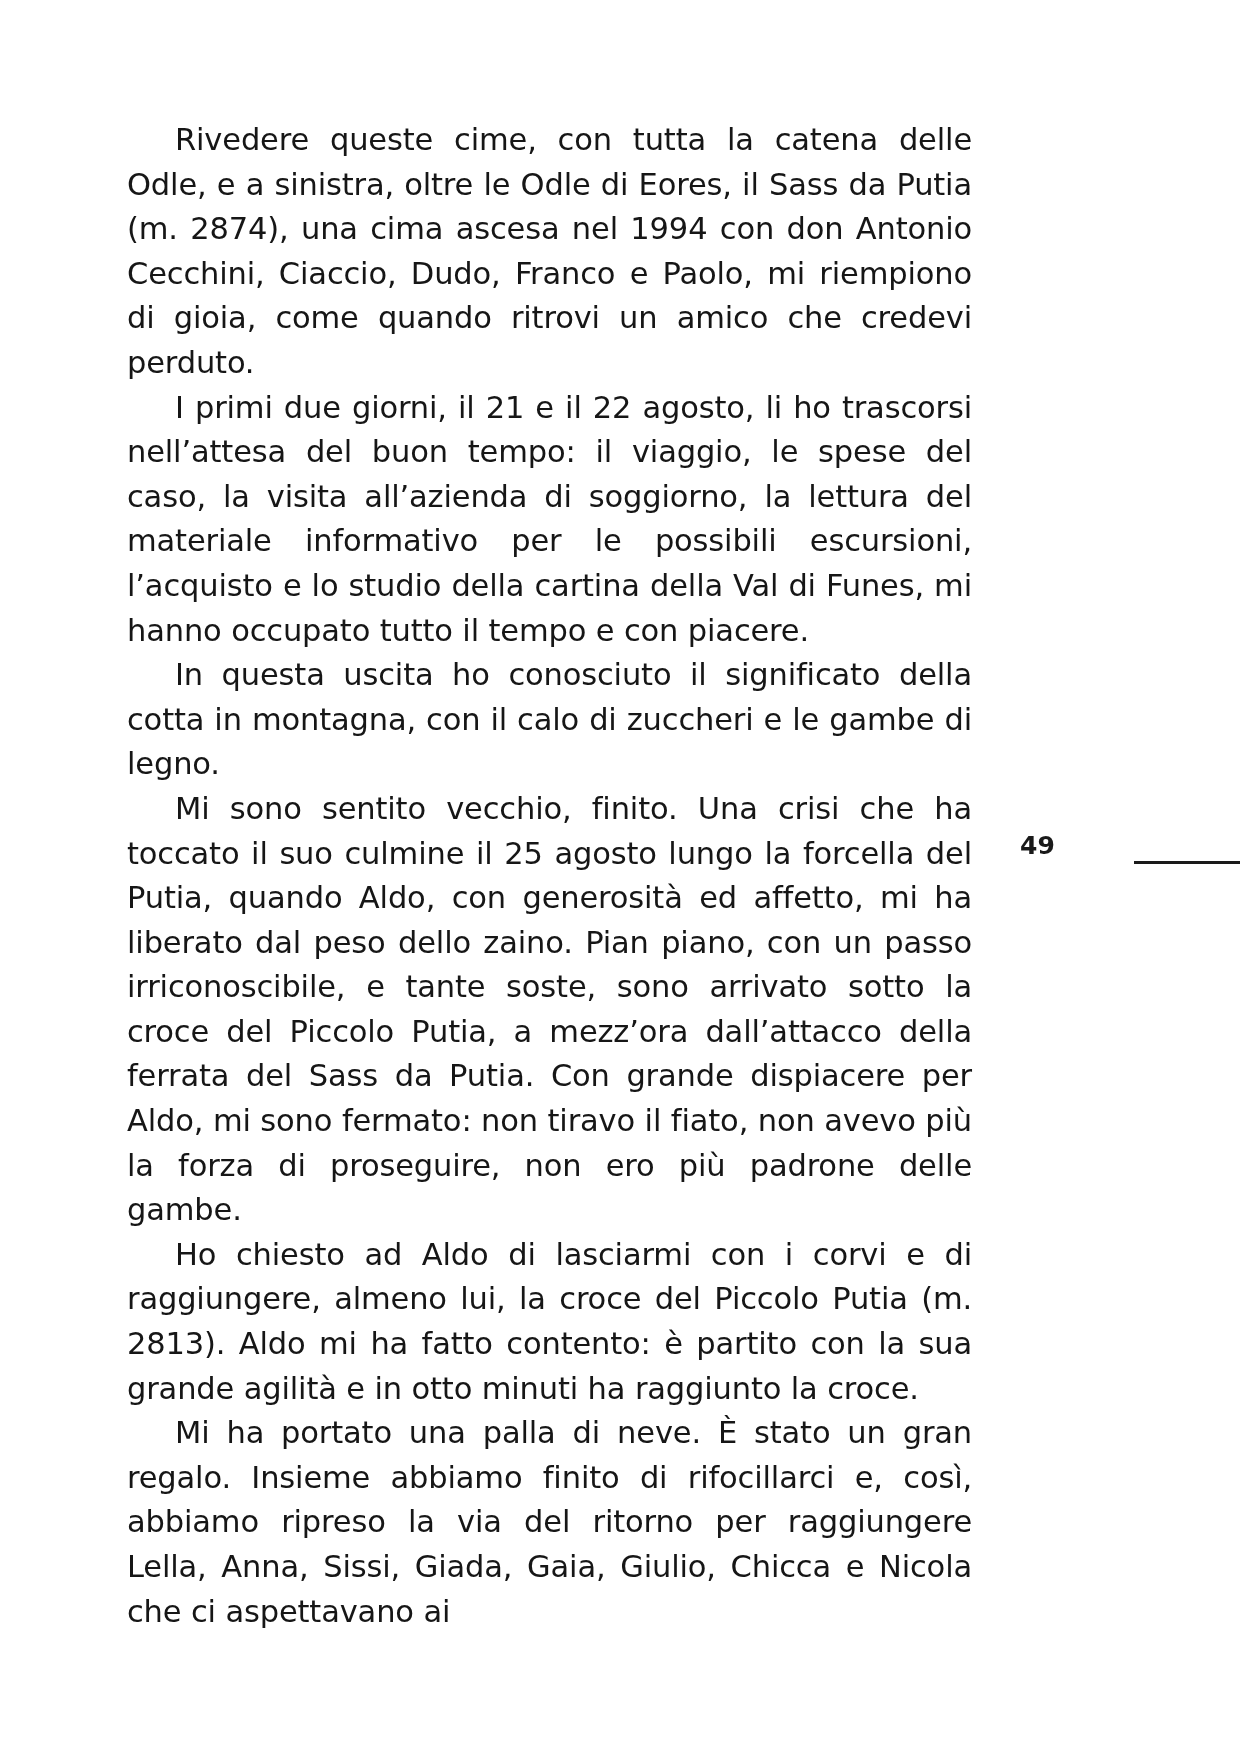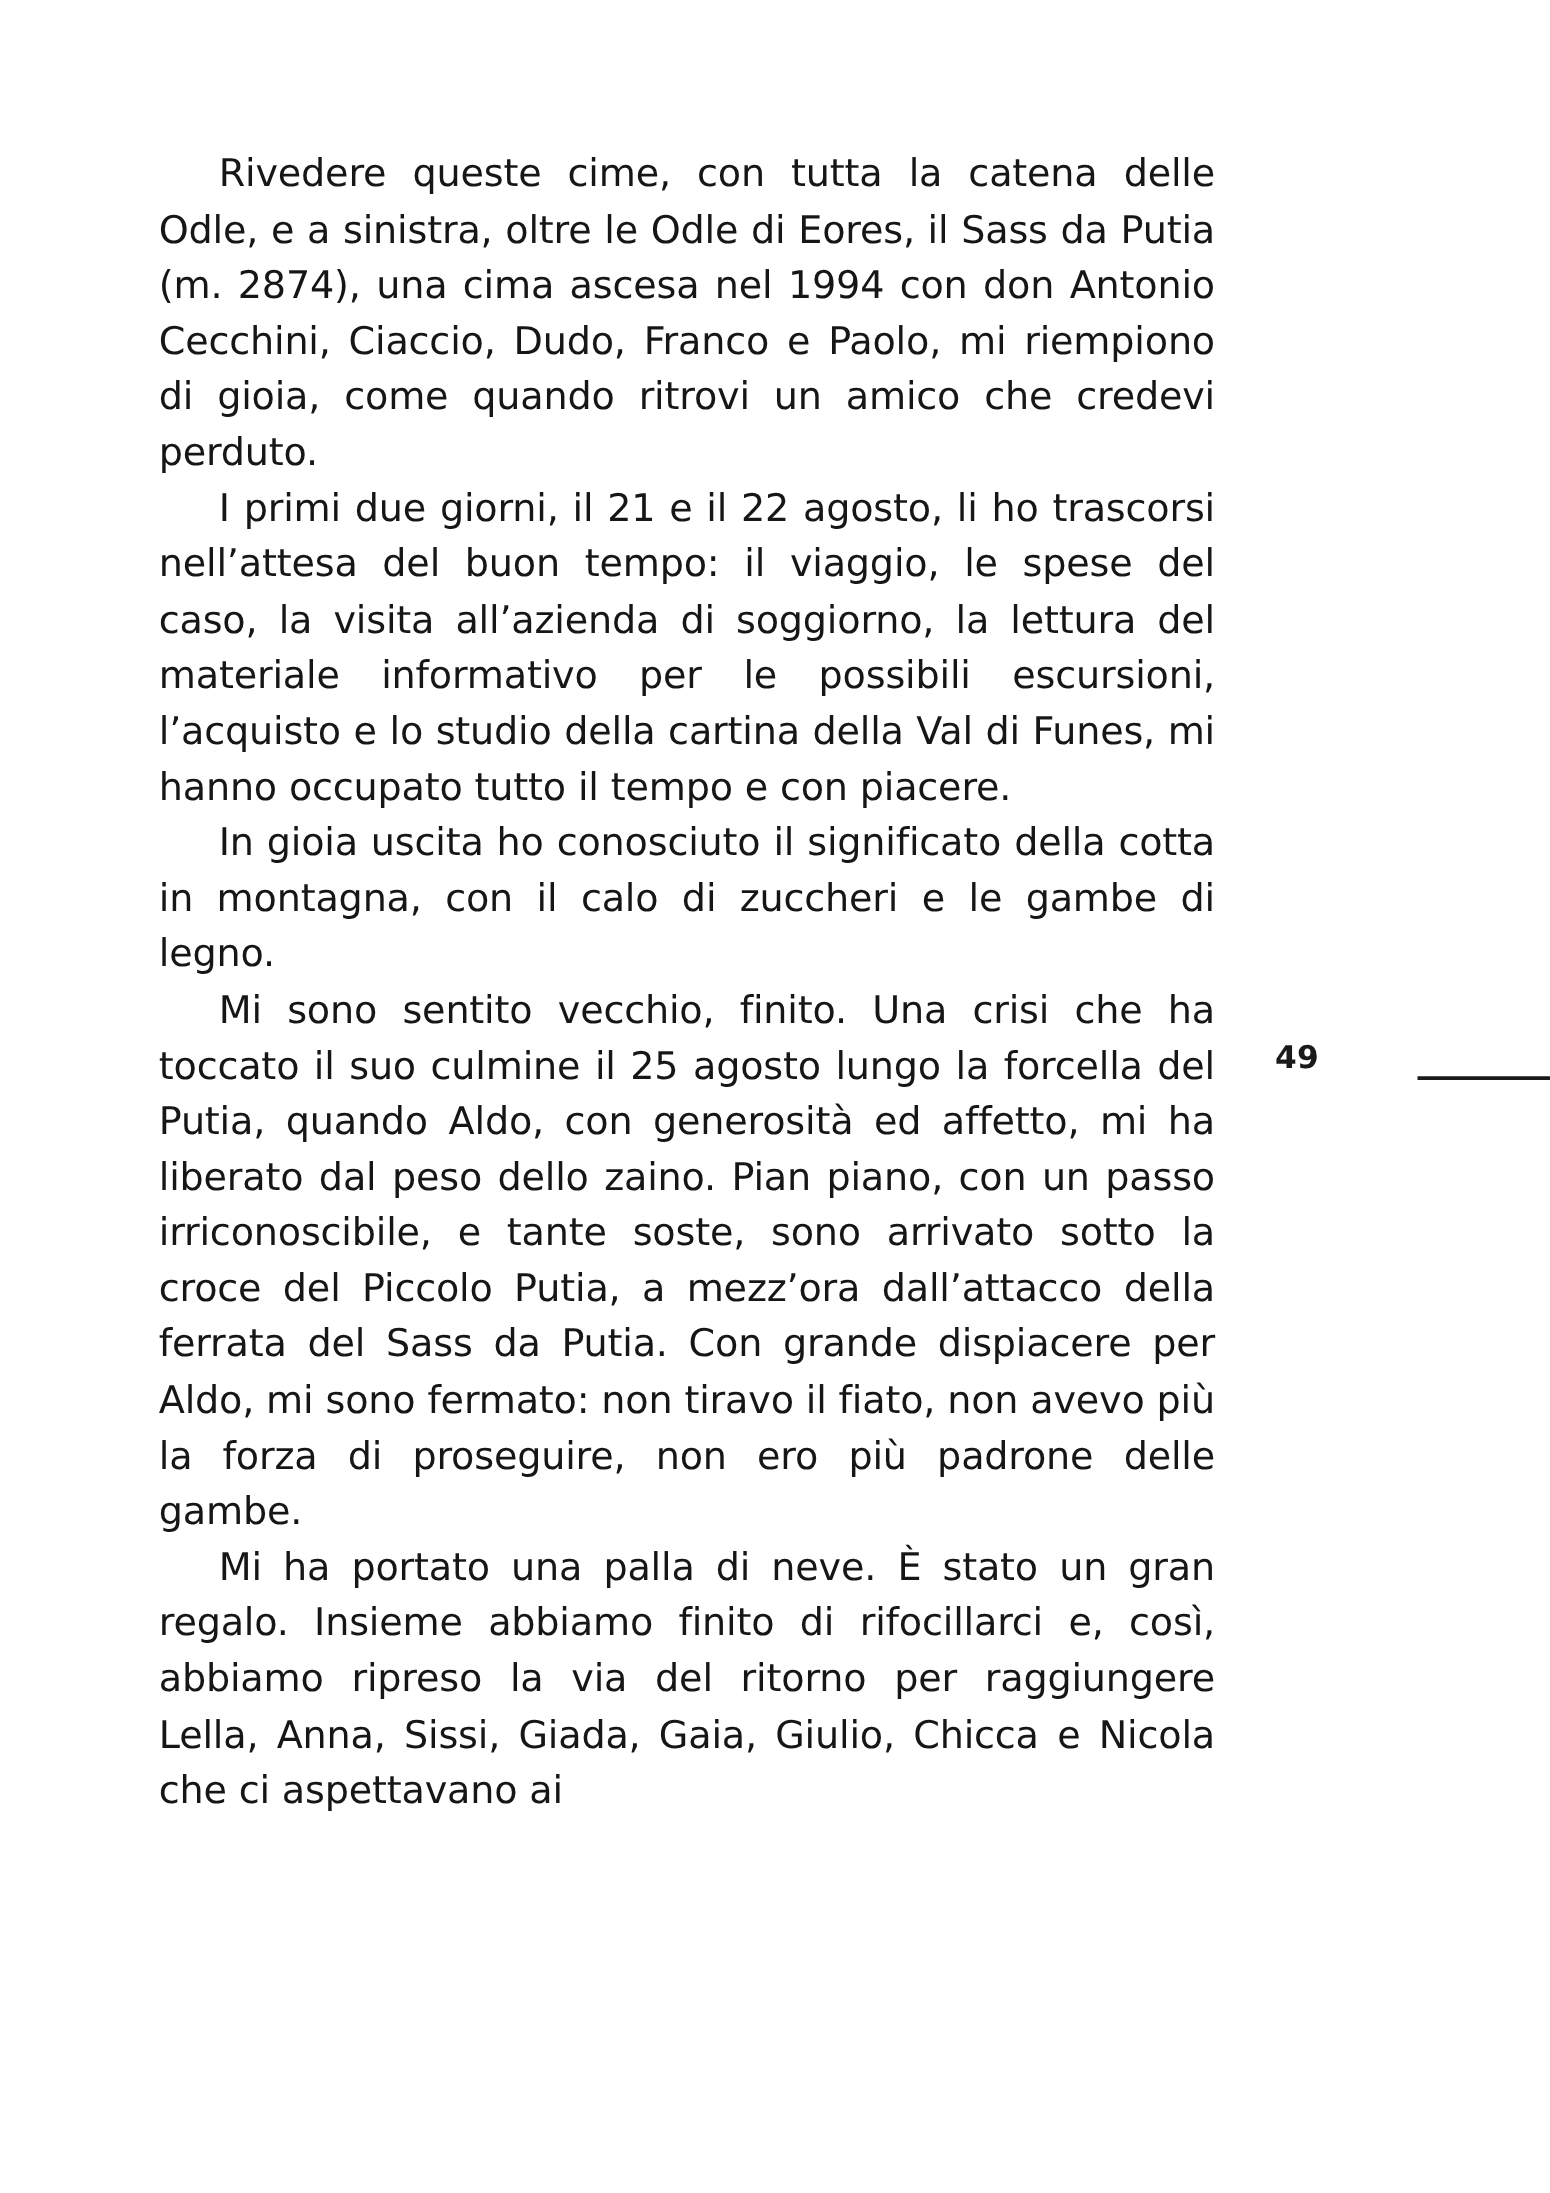--- a/index.html
+++ b/index.html
@@ -61,22 +61,23 @@
   }
 </style>
 </head>
 <body>
 
 <div class="page">
 
   <div class="text-column">
     <p class="para">Rivedere queste cime, con tutta la catena delle Odle, e a sinistra, oltre le Odle di Eores, il Sass da Putia (m. 2874), una cima ascesa nel 1994 con don Antonio Cecchini, Ciaccio, Dudo, Franco e Paolo, mi riempiono di gioia, come quando ritrovi un amico che credevi perduto.</p>
     <p class="para">I primi due giorni, il 21 e il 22 agosto, li ho trascorsi nell’attesa del buon tempo: il viaggio, le spese del caso, la visita all’azienda di soggiorno, la lettura del materiale informativo per le possibili escursioni, l’acquisto e lo studio della cartina della Val di Funes, mi hanno occupato tutto il tempo e con piacere.</p>
-    <p class="para">In gioia uscita ho conosciuto il significato della cotta in montagna, con il calo di zuccheri e le gambe di legno.</p>
+    <p class="para">In questa uscita ho conosciuto il significato della cotta in montagna, con il calo di zuccheri e le gambe di legno.</p>
     <p class="para">Mi sono sentito vecchio, finito.  Una crisi che ha toccato il suo culmine il 25 agosto lungo la forcella del Putia, quando Aldo, con generosità ed affetto, mi ha liberato dal peso dello zaino. Pian piano, con un passo irriconoscibile, e tante soste, sono arrivato sotto la croce del Piccolo Putia, a mezz’ora dall’attacco della ferrata del Sass da Putia. Con grande dispiacere per Aldo, mi sono fermato: non tiravo il fiato, non avevo più la forza di proseguire, non ero più padrone delle gambe.</p>
+    <p class="para">Ho chiesto ad Aldo di lasciarmi con i corvi e di raggiungere, almeno lui, la croce del Piccolo Putia (m. 2813). Aldo mi ha fatto contento: è partito con la sua grande agilità e in otto minuti ha raggiunto la croce.</p>
     <p class="para">Mi ha portato una palla di neve. È stato un gran regalo. Insieme abbiamo finito di rifocillarci e, così, abbiamo ripreso la via del ritorno per raggiungere Lella, Anna, Sissi, Giada, Gaia, Giulio, Chicca e Nicola che ci aspettavano ai</p>
   </div>
 
   <div class="page-number-block">
     <div class="page-number">49</div>
     <div class="page-rule"></div>
   </div>
 
 </div>
 

